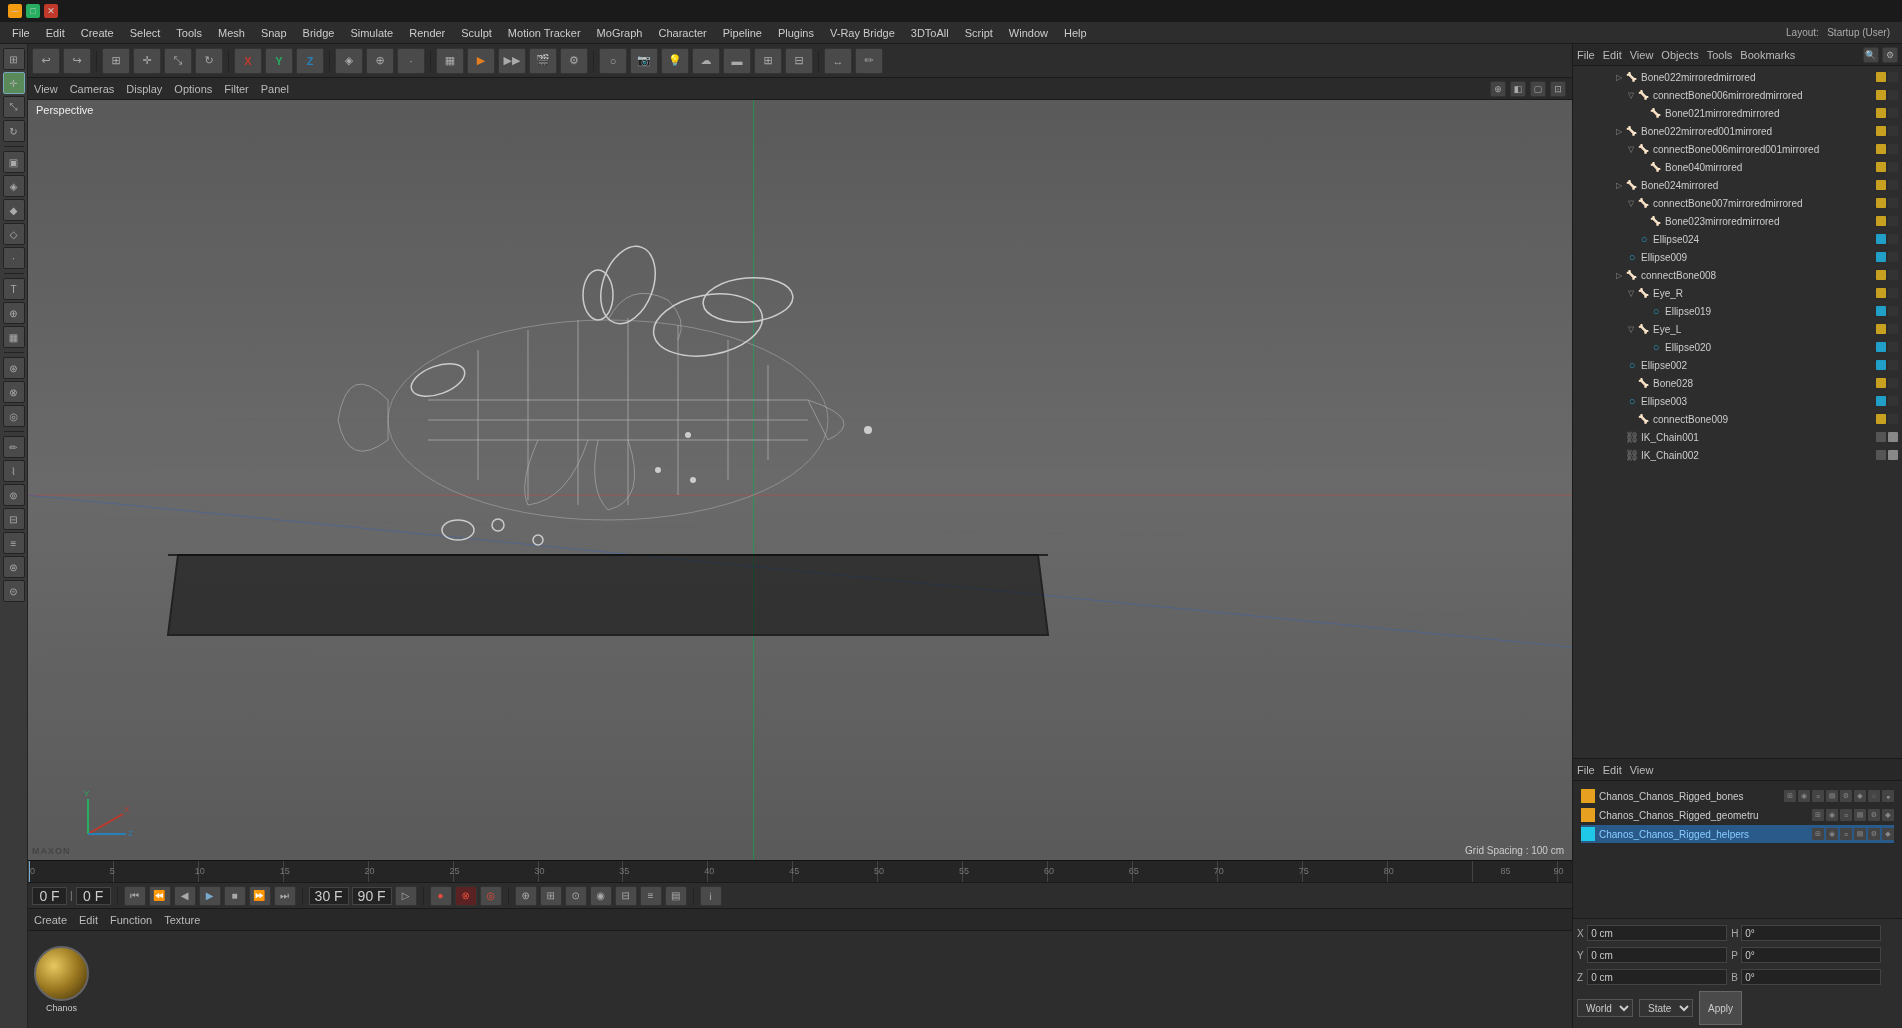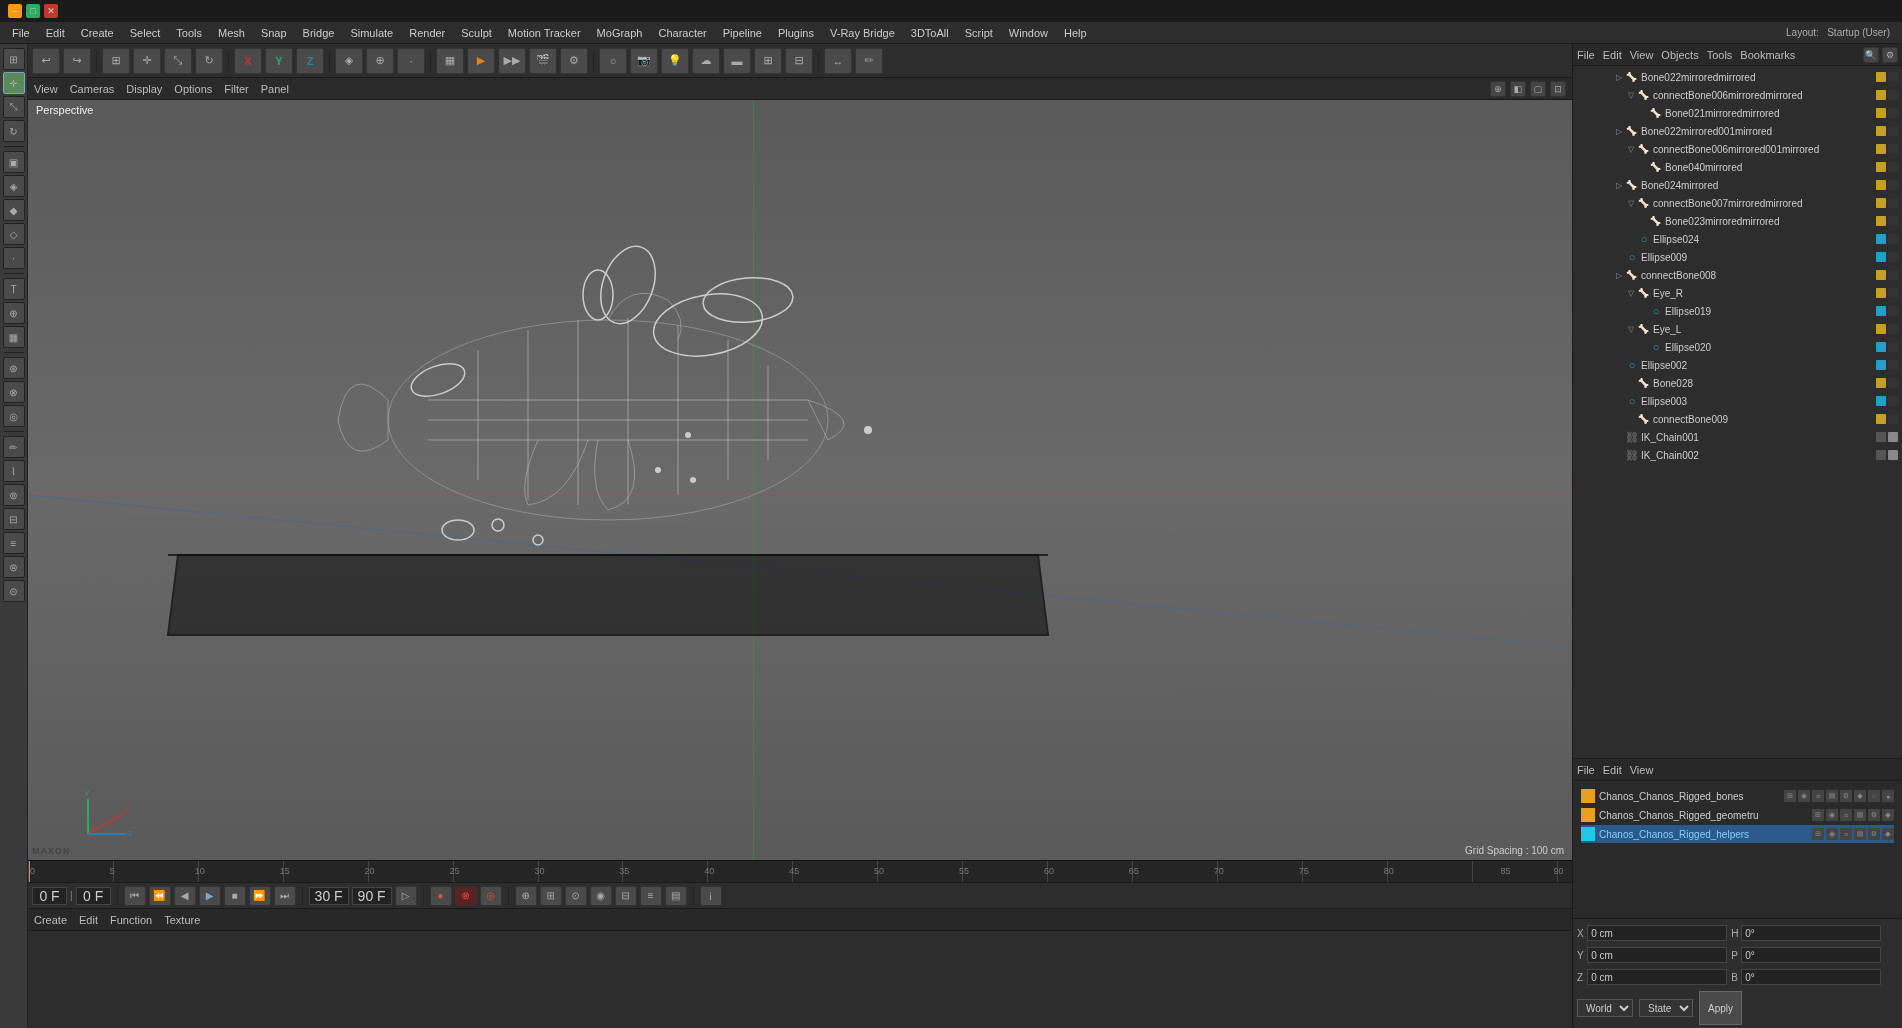--- a/index.html
+++ b/index.html
@@ -509,20 +509,27 @@
     </div>
 
     <div id="bottom-area">
       <div id="mat-panel">
         <div id="mat-tabs">
           <span>Create</span>
           <span>Edit</span>
           <span>Function</span>
           <span>Texture</span>
         </div>
+        <div id="mat-content">
+
+          <div class="mat-item">
+            <div class="mat-preview" style="background: radial-gradient(circle at 35% 35%, #e8c860, #9a7820, #3a2808);"></div>
+            <div class="mat-label">Chanos</div>
+          </div>
+        </div>
       </div>
     </div>
 
   </div>
 
   <div id="right-panel">
 
     <div id="obj-manager">
       <div id="obj-manager-tabs">
         <span>File</span>

